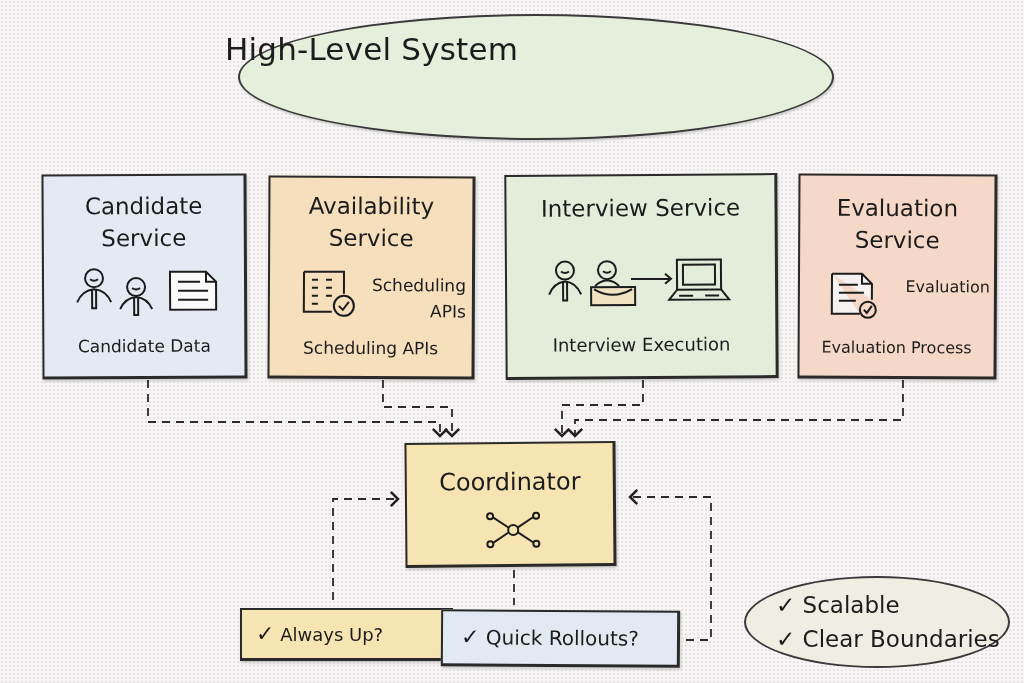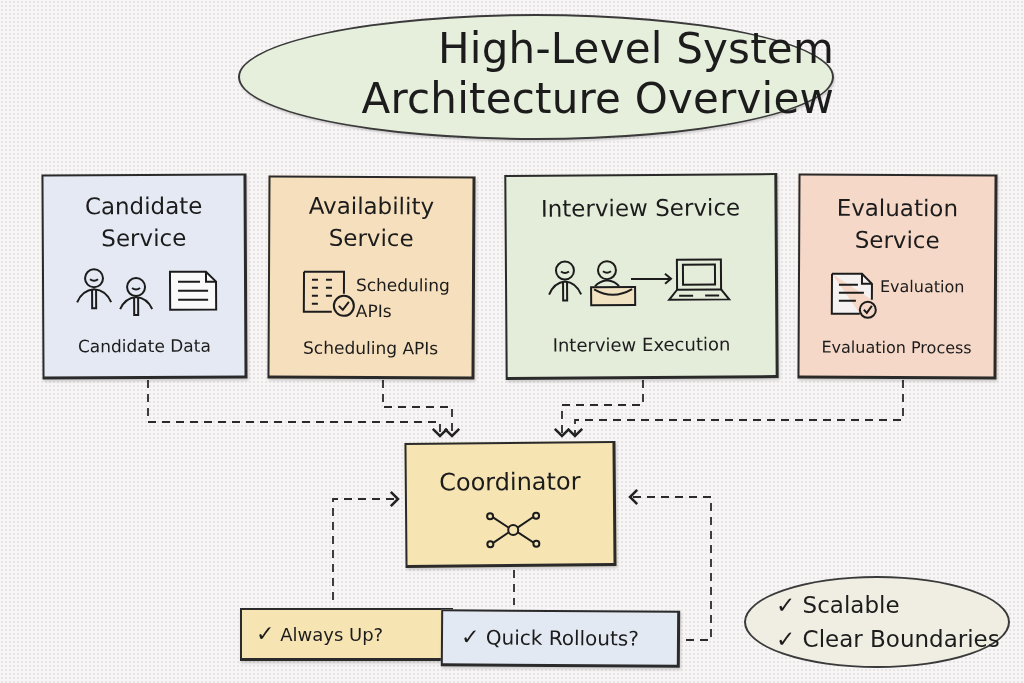--- a/index.html
+++ b/index.html
@@ -12,30 +12,30 @@
     color: #1c1c1c;
   }
   .abs { position: absolute; }
   .title-ellipse {
     left: 238px; top: 14px; width: 592px; height: 122px;
     border: 2px solid #3a3a3a; border-radius: 50%;
     background: #e6eedc;
     box-shadow: 1px 2px 2px rgba(0,0,0,0.15);
   }
   .title-text {
-    left: 238px; top: 24px; width: 596px; text-align: right;
-    font-size: 42px; line-height: 50px; letter-spacing: 0.2px;
+    left: 225px; top: 24px; width: 596px; text-align: left;
+    font-size: 31px; line-height: 50px; letter-spacing: 0.2px;
   }
   .box {
     border: 2px solid #2a2a2a; border-right-width: 3px; border-bottom-width: 3px;
     box-shadow: 1px 2px 3px rgba(0,0,0,0.18);
   }
   .svc-title { position: absolute; left: 0; right: 0; text-align: center; font-size: 23px; line-height: 32px; }
   .svc-caption { position: absolute; left: 0; right: 0; text-align: center; font-size: 17px; }
-  .svc-side { position: absolute; text-align: left; font-size: 17px; line-height: 26px; }
+  .svc-side { position: absolute; text-align: right; font-size: 17px; line-height: 26px; }
   .blue { background: #e4e9f3; }
   .orange { background: #f6dfbd; }
   .green { background: #e4ecda; }
   .peach { background: #f5d8c8; }
   .yellow { background: #f6e4b3; }
   .lightblue { background: #e3e9f2; }
   svg.icon { position: absolute; overflow: visible; }
   .pill-text { position: absolute; font-size: 18px; }
   .check { font-size: 22px; }
   .summary {
@@ -44,21 +44,20 @@
     background: #f0eee2;
   }
   .summary-line { position: absolute; font-size: 23px; white-space: nowrap; }
 </style>
 </head>
 <body>
 
 <div class="abs title-ellipse"></div>
 <div class="abs title-text">
   <div>High-Level System</div>
-  <div>Architecture Overview</div>
 </div>
 
 <svg class="abs" style="left:0;top:0;width:1024px;height:683px;" viewBox="0 0 1024 683">
   <defs>
     <marker id="arr" markerWidth="10" markerHeight="10" refX="5" refY="5" orient="auto">
       <path d="M1,1 L5,5 L1,9" fill="none" stroke="#222" stroke-width="1.4"></path>
     </marker>
   </defs>
   <g fill="none" stroke="#2b2b2b" stroke-width="1.8" stroke-dasharray="8,6">
     <path d="M148,380 L148,422 L440,422 L440,436" marker-end="url(#arr)"></path>

